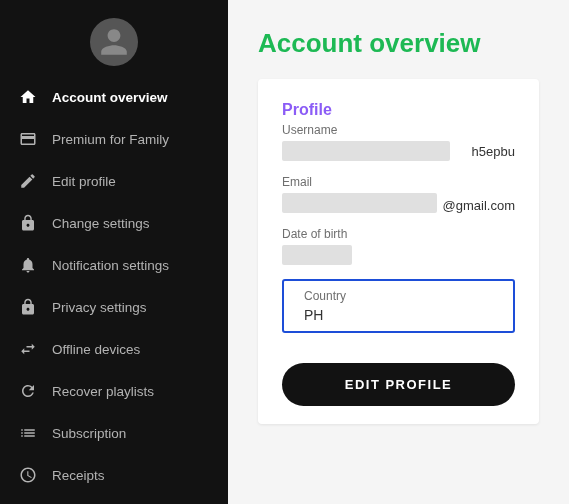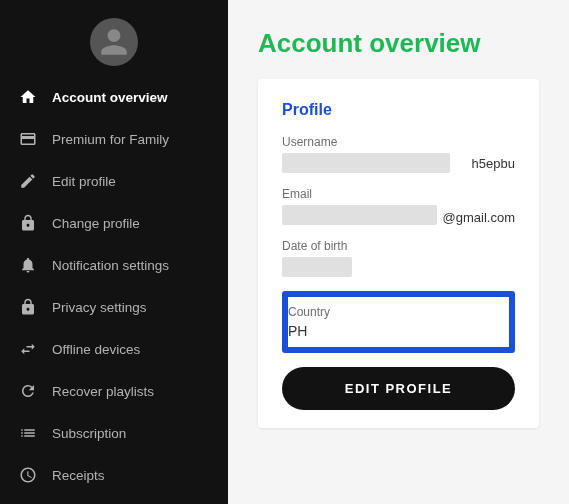--- a/index.html
+++ b/index.html
@@ -96,24 +96,24 @@
     }
 
     .profile-card {
       background: #fff;
       border-radius: 4px;
       padding: 22px 24px 18px 24px;
       box-shadow: 0 1px 3px rgba(0,0,0,0.08);
     }
 
     .profile-section-title {
-      color: #1d4ed8;
+      color: #8b5cf6;
       font-size: 16px;
       font-weight: 700;
-      margin-bottom: 16px;
+      margin-bottom: 4px;
     }
 
     .field-group {
       margin-bottom: 14px;
     }
 
     .field-label {
       font-size: 12px;
       color: #6f6f6f;
       margin-bottom: 4px;
@@ -134,24 +134,24 @@
     .field-value-bar.wide { width: 180px; }
     .field-value-bar.medium { width: 160px; }
     .field-value-bar.short { width: 70px; }
 
     .field-value-text {
       font-size: 13px;
       color: #333;
     }
 
     .country-box {
-      border: 6px solid #1d4ed8;
+      border: 2px solid #1d4ed8;
       border-radius: 3px;
-      padding: 8px 0;
-      margin-bottom: 14px;
+      padding: 8px 20px;
+      margin-bottom: 30px;
     }
 
     .country-label {
       font-size: 12px;
       color: #6f6f6f;
       margin-bottom: 4px;
     }
 
     .country-value {
       font-size: 14px;
@@ -214,21 +214,21 @@
     </span>
     <span>Edit profile</span>
   </div>
 
   <div class="sidebar-item">
     <span class="icon">
       <svg viewBox="0 0 24 24">
           <path d="M18 8h-1V6c0-2.76-2.24-5-5-5S7 3.24 7 6v2H6c-1.1 0-2 .9-2 2v10c0 1.1.9 2 2 2h12c1.1 0 2-.9 2-2V10c0-1.1-.9-2-2-2zm-6 9c-1.1 0-2-.9-2-2s.9-2 2-2 2 .9 2 2-.9 2-2 2zm3.1-9H8.9V6c0-1.71 1.39-3.1 3.1-3.1 1.71 0 3.1 1.39 3.1 3.1v2z"></path>
         </svg>
     </span>
-    <span>Change profile</span>
+    <span>Change settings</span>
   </div>
 
   <div class="sidebar-item">
     <span class="icon">
       <svg viewBox="0 0 24 24">
           <path d="M12 22c1.1 0 2-.9 2-2h-4c0 1.1.9 2 2 2zm6-6v-5c0-3.07-1.64-5.64-4.5-6.32V4c0-.83-.67-1.5-1.5-1.5s-1.5.67-1.5 1.5v.68C7.63 5.36 6 7.92 6 11v5l-2 2v1h16v-1l-2-2z"></path>
         </svg>
     </span>
     <span>Notification settings</span>
   </div>

